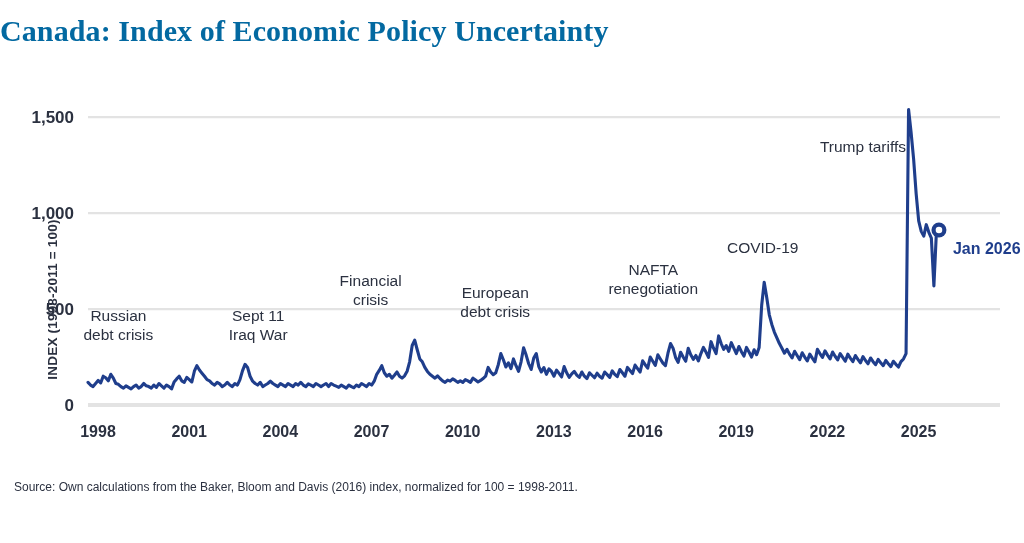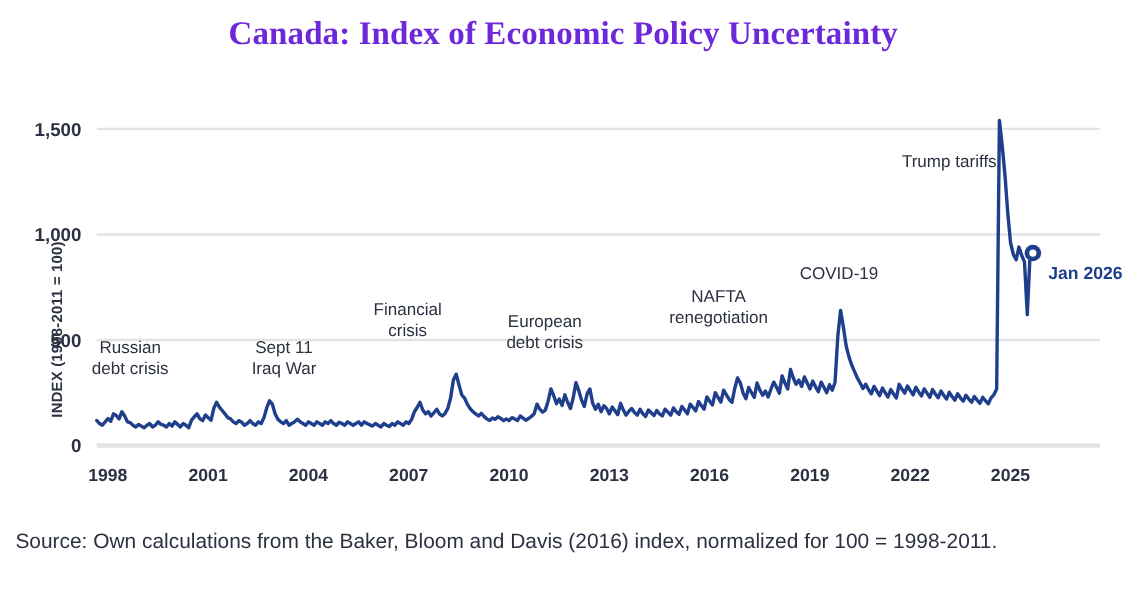--- a/index.html
+++ b/index.html
@@ -17,26 +17,26 @@
   }
   #chart-root {
     position: absolute;
     inset: 0;
   }
   .chart-title {
     position: absolute;
     top: 14px;
     left: 0;
     width: 1024px;
-    text-align: center;
+    text-align: left;
     font-family: "Liberation Serif", "DejaVu Serif", serif;
     font-weight: bold;
     font-size: 30px;
     letter-spacing: 0.1px;
-    color: #6d28d9;
+    color: #0369a1;
     white-space: nowrap;
   }
   .plot-wrap {
     position: absolute;
     left: 0;
     top: 60px;
     width: 1024px;
     height: 400px;
   }
   svg.plot {
@@ -81,21 +81,21 @@
     font-weight: bold;
     fill: #1f3e8c;
     text-anchor: start;
     font-family: "Liberation Sans", sans-serif;
   }
   .source-block {
     position: absolute;
     left: 14px;
     top: 478px;
     width: 990px;
-    font-size: 19px;
+    font-size: 12px;
     line-height: 1.55;
     color: #2b3140;
   }
   .source-line { display: block; white-space: nowrap; }
 </style>
 </head>
 <body>
 
 <div id="chart-root">
 

